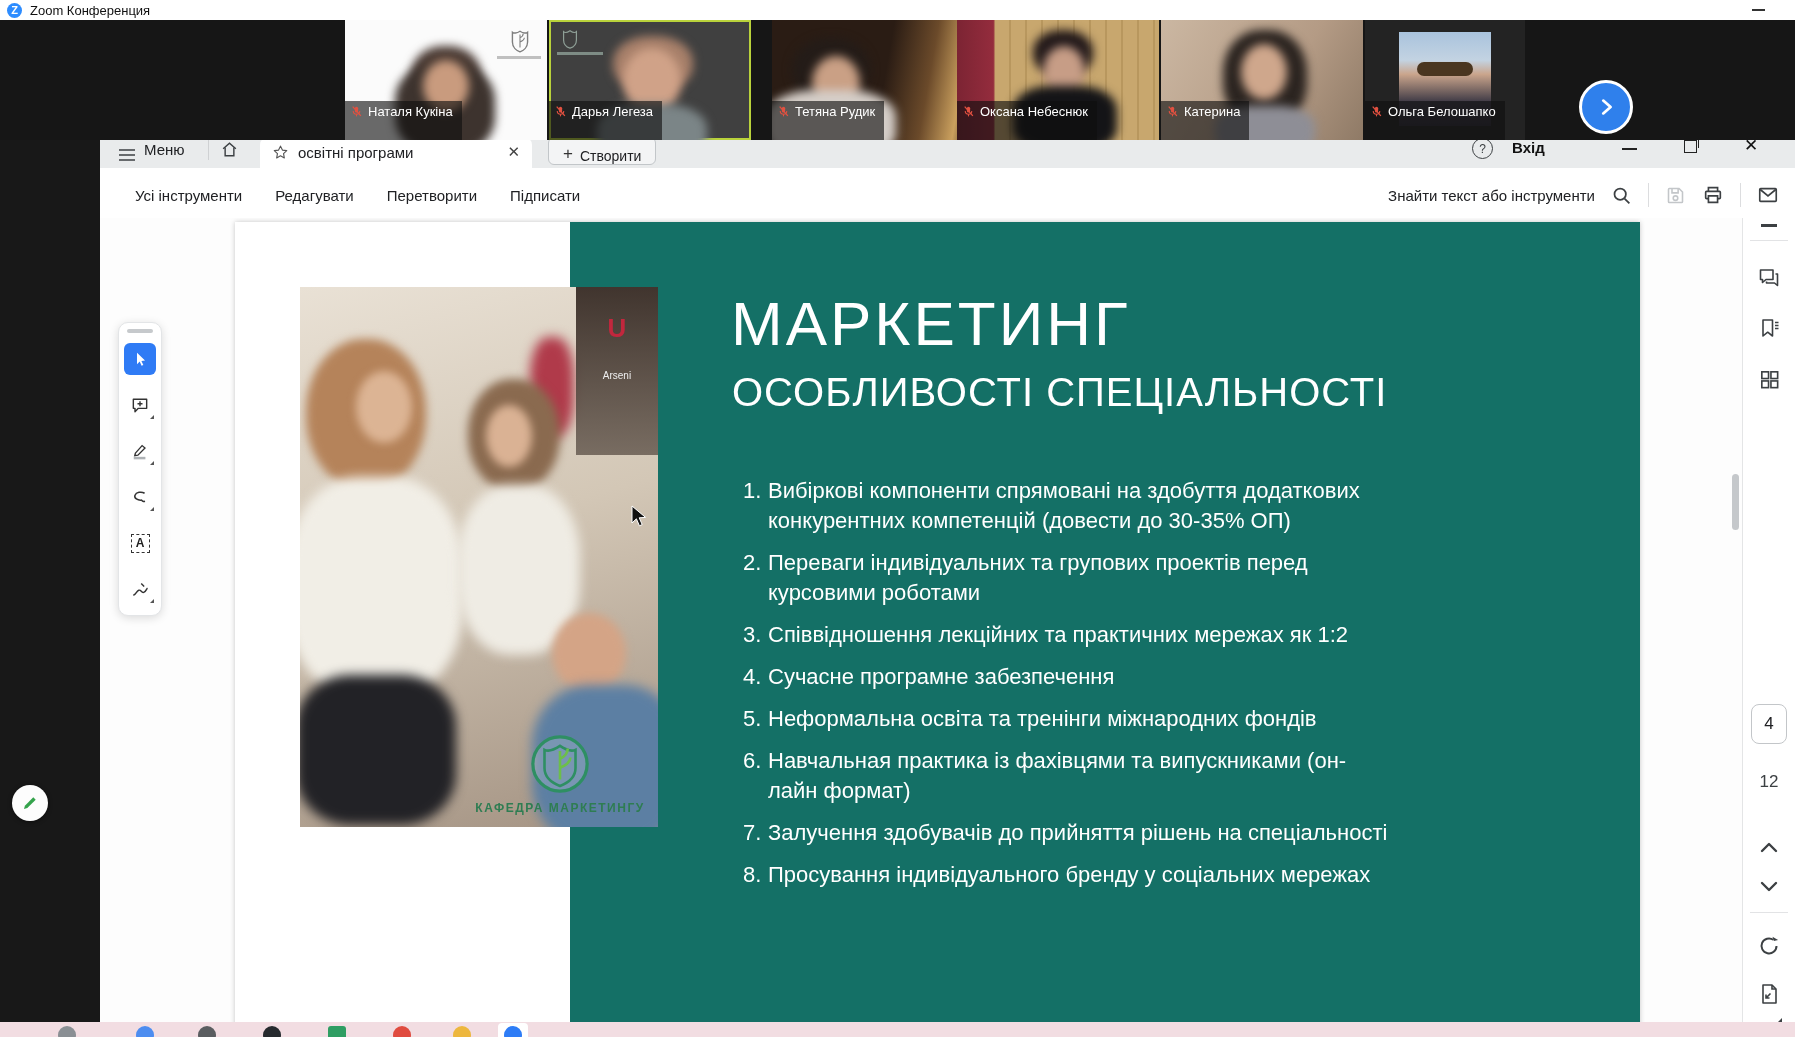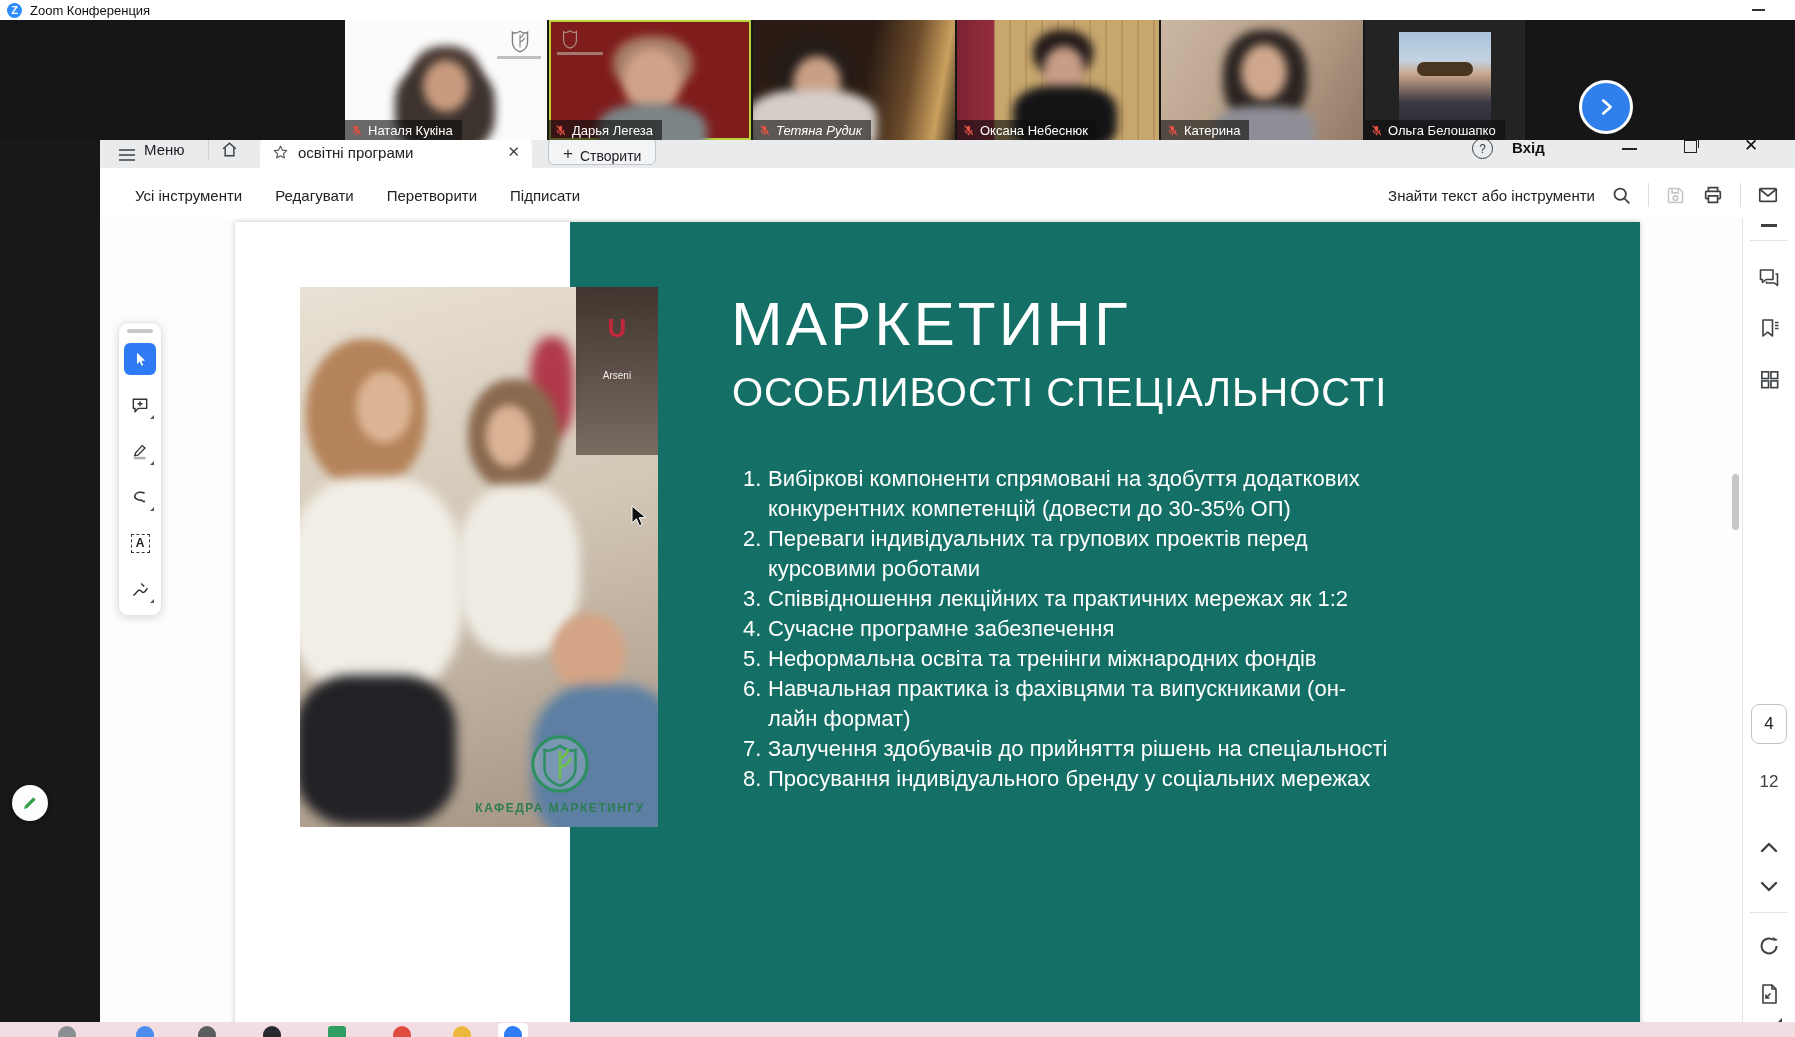--- a/index.html
+++ b/index.html
@@ -11,25 +11,25 @@
   .zoom-logo{width:15px;height:15px;border-radius:50%;background:#2d8cff;margin-left:7px;
     color:#fff;font-size:11px;font-weight:bold;display:flex;align-items:center;justify-content:center;}
   .zoom-logo::before{content:"Z";}
   .zoom-title{font-size:13px;color:#111;margin-left:8px;}
   .zoom-min{position:absolute;right:30px;top:9px;width:13px;height:2px;background:#333;}
   
   .video-strip{position:absolute;left:0;top:20px;width:100%;height:120px;background:#161616;z-index:20;}
   .tile{position:absolute;top:0;height:120px;width:202px;overflow:hidden;background:#222;}
   .tile .blob{position:absolute;filter:blur(5px);border-radius:50%;}
   .name-chip{position:absolute;left:0;bottom:0;display:flex;align-items:center;gap:5px;
-    background:rgba(15,15,15,.62);color:#fff;font-size:13px;padding:3px 9px 2px 5px;max-width:100%;
+    background:rgba(15,15,15,.62);color:#fff;font-size:13px;padding:3px 9px 21px 5px;max-width:100%;
     white-space:nowrap;}
   .t1{left:345px;background:#fbfbfb;}
-  .t2{left:549px;background:#7f1d1d;box-shadow:inset 0 0 0 2px #b9d23b;}
-  .t3{left:753px;background:linear-gradient(100deg,#2a1c14 55%,#6b4a2a 75%,#caa05e 90%,#3a2a1c 100%);font-style:italic;}
+  .t2{left:549px;background:#404040;box-shadow:inset 0 0 0 2px #b9d23b;}
+  .t3{left:772px;background:linear-gradient(100deg,#2a1c14 55%,#6b4a2a 75%,#caa05e 90%,#3a2a1c 100%);}
   .t4{left:957px;background:linear-gradient(90deg,#7c2433 0%,#942c3d 18%,#c8a76e 19%,#bd9c62 100%);}
   .t5{left:1161px;background:linear-gradient(120deg,#cbb7a2,#b49b85 60%,#8f7a66);}
   .t6{left:1365px;width:160px;background:#232323;}
   .avatar{position:absolute;left:34px;top:12px;width:92px;height:94px;
     background:linear-gradient(180deg,#a9c3dd 0%,#c3d3e2 30%,#caa58c 45%,#3c3844 75%,#2e2b35 100%);}
   .avatar::after{content:"";position:absolute;left:18px;top:30px;width:56px;height:14px;border-radius:8px;
     background:#4a3620;}
   .next-btn{position:absolute;left:1579px;top:60px;width:48px;height:48px;border-radius:50%;
     background:#2f80ec;border:3px solid #fff;display:flex;align-items:center;justify-content:center;}
   
@@ -71,21 +71,21 @@
   .v-div{width:1px;height:24px;background:#dcdddf;}
   
   .doc-area{position:absolute;left:0;top:90px;width:1642px;height:804px;background:#fdfdfd;overflow:hidden;}
   .page{position:absolute;left:135px;top:4px;width:1405px;height:820px;background:#fff;
     box-shadow:0 0 5px rgba(0,0,0,.22);}
   .teal-panel{position:absolute;left:335px;top:0;right:0;bottom:0;background:#147066;}
   .slide-title{position:absolute;left:496px;top:66px;color:#fff;font-size:62px;letter-spacing:3px;font-weight:400;}
   .slide-subtitle{position:absolute;left:497px;top:148px;color:#fff;font-size:40px;letter-spacing:1px;font-weight:400;}
   .slide-list{position:absolute;left:508px;top:242px;width:650px;margin:0;padding:0;list-style:none;
     counter-reset:it;color:#fff;font-size:22px;line-height:30px;}
-  .slide-list li{position:relative;padding-left:25px;counter-increment:it;}
+  .slide-list li{position:relative;padding-left:25px;counter-increment:it;margin-top:12px;}
   .slide-list li::before{content:counter(it) ".";position:absolute;left:0;top:0;}
   
   .photo{position:absolute;left:65px;top:65px;width:358px;height:540px;overflow:hidden;
     background:linear-gradient(165deg,#e9e1d5 0%,#d3c7b6 45%,#a headf 100%);
     background:linear-gradient(165deg,#e9e1d5 0%,#d3c7b6 45%,#a39282 100%);}
   .ph-badge{position:absolute;right:0;top:0;width:82px;height:168px;
     background:linear-gradient(180deg,rgba(52,40,34,.93),rgba(104,92,82,.85));color:#fff;text-align:center;}
   .ph-badge .u{display:block;margin-top:26px;font-size:26px;font-weight:bold;color:#c2273d;}
   .ph-badge .sub{display:block;margin-top:26px;font-size:10px;color:#eee;}
   .dept-logo{position:absolute;left:160px;bottom:12px;width:200px;text-align:center;}

